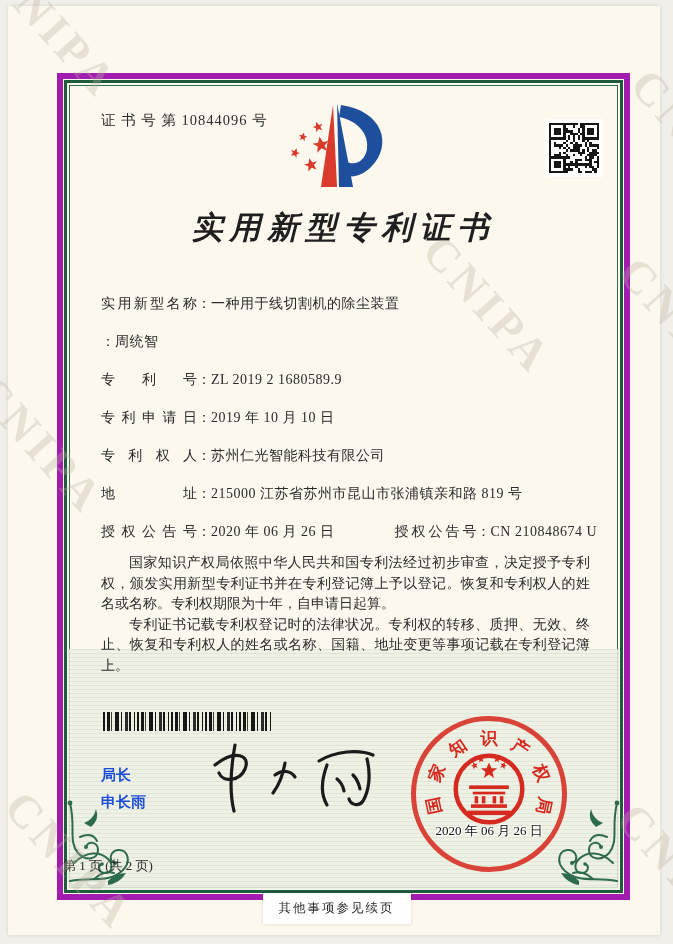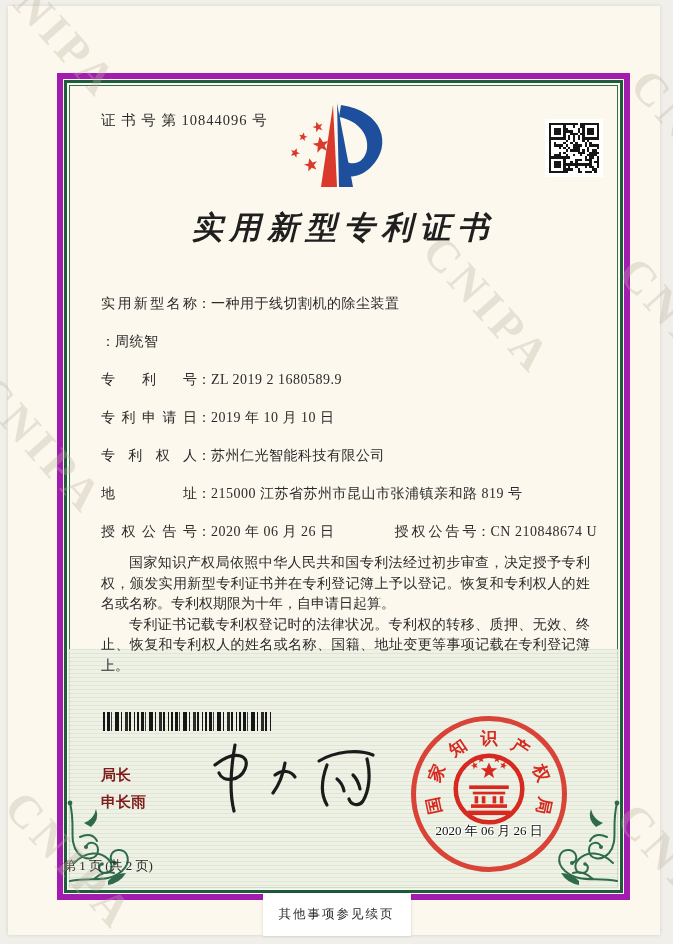--- a/index.html
+++ b/index.html
@@ -76,21 +76,21 @@
       #3c3c3c 8px 9px, rgba(0,0,0,0) 9px 12px,
       #161616 12px 16px, rgba(0,0,0,0) 16px 18px,
       #161616 18px 19px, rgba(0,0,0,0) 19px 22px,
       #2a2a2a 22px 25px, rgba(0,0,0,0) 25px 26px,
       #161616 26px 28px, rgba(0,0,0,0) 28px 31px,
       #161616 31px 32px, rgba(0,0,0,0) 32px 34px);
   }
   .director{
     position:absolute;left:38px;top:682px;z-index:5;
     font-family:"Liberation Sans","DejaVu Sans",sans-serif;
-    font-weight:700;font-size:15px;line-height:27px;color:#7f1d1d;
+    font-weight:700;font-size:15px;line-height:27px;color:#1d4ed8;
   }
   .signature{position:absolute;left:138px;top:660px;z-index:5;}
   .seal{
     position:absolute;left:348px;top:637px;width:146px;height:146px;z-index:6;
     border:5px solid rgba(214,42,32,.88);border-radius:50%;
   }
   .seal-char{
     position:absolute;left:50%;top:50%;
     font-size:17px;font-weight:700;color:#d6291f;
     font-family:"Liberation Sans",sans-serif;
@@ -102,21 +102,21 @@
     white-space:nowrap;font-size:13px;color:#111;z-index:7;
     text-shadow:0 0 2px #fff,0 0 3px #fff,1px 1px 0 #fff,-1px -1px 0 #fff;
   }
   .page-num{position:absolute;left:0;right:0;top:778px;text-align:left;
     font-size:13px;z-index:5;}
   .flourish{position:absolute;bottom:2px;z-index:4;}
   .flourish.bl{left:1px;}
   .flourish.br{right:1px;transform:scaleX(-1);}
   .footer-chip{
     position:absolute;left:50%;top:893px;transform:translateX(-50%);
-    z-index:5;background:#ffffff;padding:13px 16px;
+    z-index:5;background:#ffffff;padding:7px 16px;
     font-size:12.5px;letter-spacing:2px;box-shadow:0 0 3px rgba(0,0,0,.15);
   }
 </style>
 </head>
 <body>
 
 <span class="wm" style="left:-30px;top:2px;">CNIPA</span>
 <span class="wm" style="left:612px;top:112px;">CNIPA</span>
 <span class="wm" style="left:404px;top:278px;">CNIPA</span>
 <span class="wm" style="left:600px;top:300px;">CNIPA</span>

